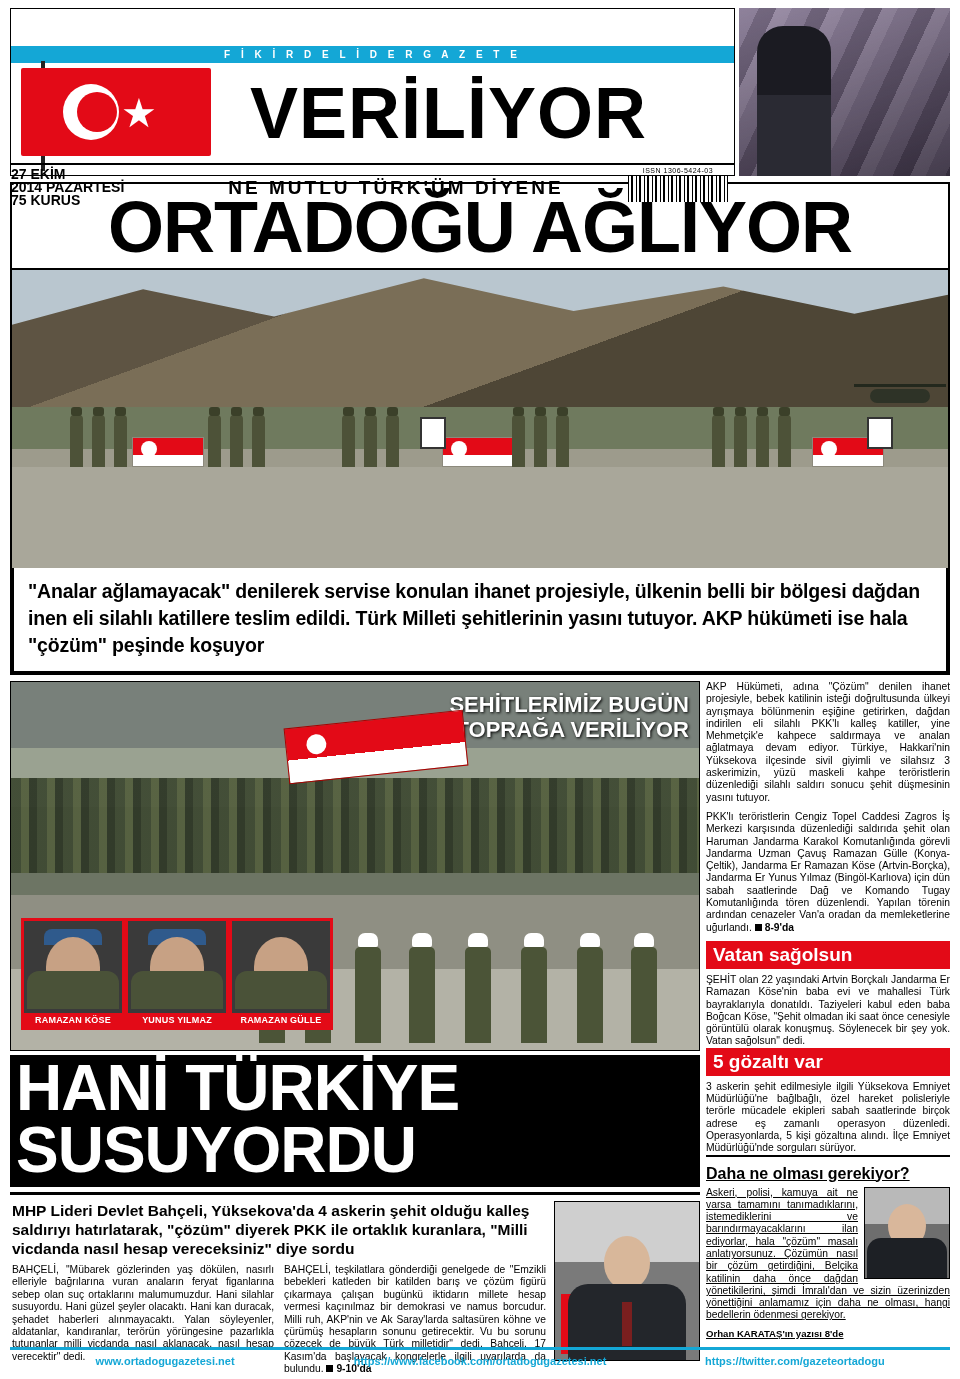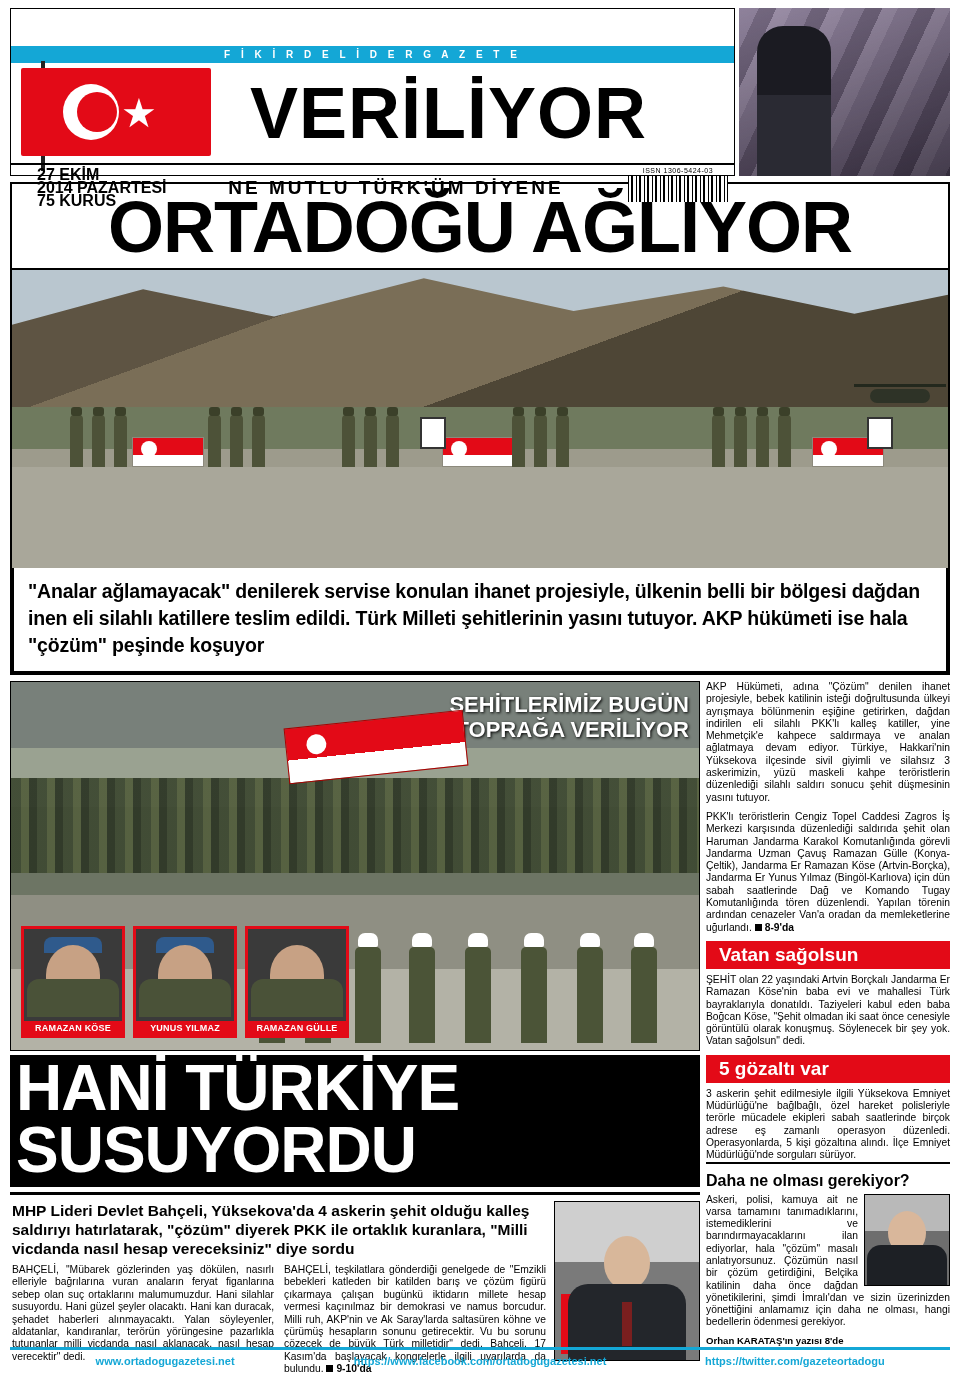--- a/index.html
+++ b/index.html
@@ -36,21 +36,21 @@
   .star {
     position: absolute; left: 100px; top: 31px; color: #fff; font-size: 40px; line-height: 28px;
   }
   .pole { position: absolute; left: 30px; top: -2px; width: 4px; height: 110px; background: #222; }
   .paper-title {
     position: absolute; left: 150px; top: 8px; width: 575px; text-align: center;
     font-size: 72px; font-weight: bold; letter-spacing: 1px; line-height: 84px;
     font-family: "Liberation Sans", sans-serif;
   }
   .mast-bottom { position: relative; height: 48px; border-top: 2px solid #000; }
-  .dateblock { position: absolute; left: 26px; top: 3px; font-size: 16px; font-weight: bold; line-height: 13px; }
+  .dateblock { position: absolute; left: 0; top: 3px; font-size: 14px; font-weight: bold; line-height: 13px; }
   .slogan {
     position: absolute; left: 150px; top: 12px; width: 470px; text-align: center;
     font-size: 19px; letter-spacing: 3px; font-weight: bold;
   }
   .barcode { position: absolute; right: 6px; top: 2px; width: 100px; text-align: center; }
   .issn { font-size: 7px; letter-spacing: .5px; }
   .bars { height: 26px; width: 100px; margin-top: 2px;
     background: repeating-linear-gradient(90deg,#000 0 1px,#fff 1px 3px,#000 3px 5px,#fff 5px 8px); }
   .mast-right { width: 212px; height: 168px; margin-left: 4px; position: relative; overflow: hidden; }
   .ph { position: relative; overflow: hidden; background:#6b6b6b; }
@@ -117,21 +117,21 @@
   .row-soldiers{ position:absolute; left:0; top:26%; width:100%; height:26%;
     background: repeating-linear-gradient(90deg,#3f4a33 0 10px,#55603f 10px 18px,#2f3827 18px 26px); opacity:.95;}
   .honor-guard{ position:absolute; left:36%; bottom:2%; width:62%; height:44%; }
   .hg { position:absolute; bottom:0; width:26px; height:96px; background:#4b5437; border-radius:5px 5px 0 0;}
   .hg::before{ content:""; position:absolute; left:3px; top:-14px; width:20px; height:14px; background:#fff; border-radius:7px 7px 2px 2px;}
   .big-coffin{ position:absolute; left:40%; top:10%; width:180px; height:56px;
     background: linear-gradient(180deg,#e30a17 0 58%, #fff 58% 100%); transform: rotate(-6deg);
     border:1px solid #a00; }
   .big-coffin .cstar{ position:absolute; left:20px; top:8px; width:20px; height:20px; border-radius:50%; background:#fff;}
 
-  .portraits{ position:absolute; left:10px; bottom:12px; display:flex; gap:8px; }
+  .portraits{ position:absolute; left:10px; bottom:20px; display:flex; gap:0; }
   .pcard{ width:104px; height:112px; border:3px solid #e30a17; background:#3a3a3a; position:relative; overflow:hidden;}
   .pcard .face{
     position:absolute; left:50%; top:16px; transform:translateX(-50%);
     width:54px; height:60px; border-radius:50% 50% 45% 45%; background:#c7a184;
   }
   .pcard .body{ position:absolute; left:50%; bottom:18px; transform:translateX(-50%); width:92px; height:38px; background:#4a5238; border-radius:12px 12px 0 0;}
   .pcard .cap{ position:absolute; left:50%; top:8px; transform:translateX(-50%); width:58px; height:16px; background:#2f5a8c; border-radius:8px 8px 0 0;}
   .pname{
     position:absolute; left:0; bottom:0; width:100%; background:#e30a17; color:#fff;
     font-size:9px; font-weight:bold; text-align:center; line-height:14px; letter-spacing:.2px;
@@ -156,23 +156,23 @@
   }
   .mhp-photo .head{ position:absolute; left:50%; top:34px; transform:translateX(-50%); width:46px; height:54px; border-radius:50%; background:#d8b79a;}
   .mhp-photo .suit{ position:absolute; left:50%; bottom:0; transform:translateX(-50%); width:118px; height:76px; background:#23262b; border-radius:20px 20px 0 0;}
   .mhp-photo .tie{ position:absolute; left:50%; bottom:14px; transform:translateX(-50%); width:10px; height:44px; background:#7a1f1f;}
   .mhp-photo .flagmini{ position:absolute; left:6px; bottom:6px; width:20px; height:60px; background:#e30a17;}
 
   
   .rcol-text{ font-size: 10.3px; line-height: 12.3px; text-align: justify; }
   .rcol-text p{ margin: 0 0 7px; }
   .rhead{
-    background:#e30a17; color:#fff; font-size:19px; font-weight:bold; padding:3px 13px; margin: 7px 0 5px;
-  }
-  .rbox-last{ border-top: 2px solid #000; padding-top:4px; }
+    background:#e30a17; color:#fff; font-size:19px; font-weight:bold; padding:3px 7px; margin: 0 0 5px;
+  }
+  .rbox-last{ border-top: 2px solid #000; padding-top:4px;text-decoration:underline; }
   .byline{ font-size: 9.6px; font-weight: bold; margin-top:6px; }
   .author-photo{
     float:right; width: 86px; height: 92px; margin: 0 0 4px 6px; border:1px solid #000;
     background: linear-gradient(180deg,#b9b9b9 0 40%, #6e6e6e 40% 100%); position:relative; overflow:hidden;
   }
   .author-photo .h{ position:absolute; left:50%; top:16px; transform:translateX(-50%); width:38px; height:44px; border-radius:50%; background:#d9b79b;}
   .author-photo .s{ position:absolute; left:50%; bottom:0; transform:translateX(-50%); width:80px; height:40px; background:#1d2025; border-radius:14px 14px 0 0;}
   .sq { display:inline-block; width:7px; height:7px; background:#000; margin-right:3px; }
 
   

